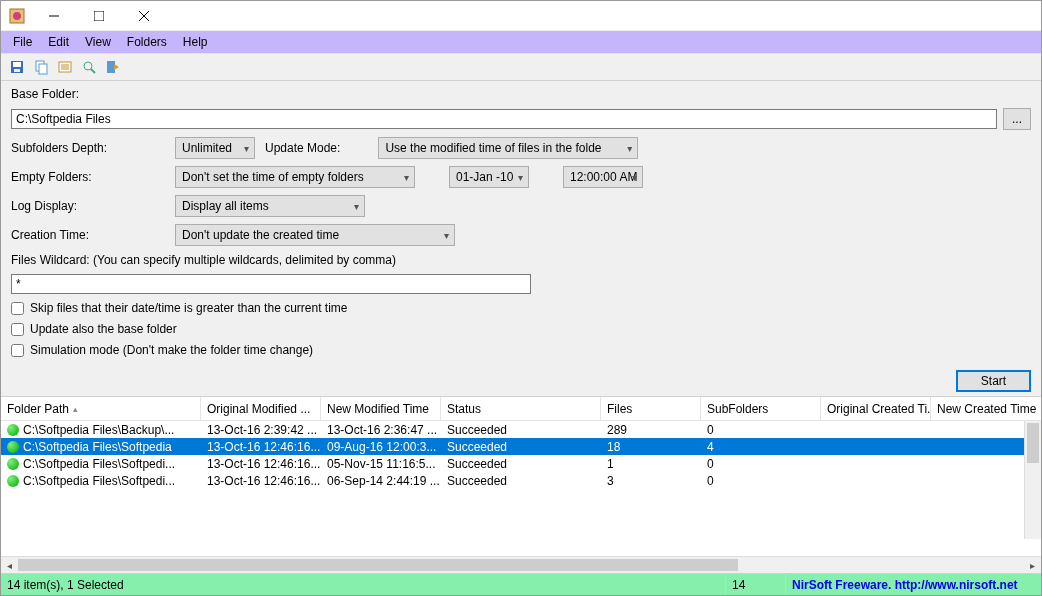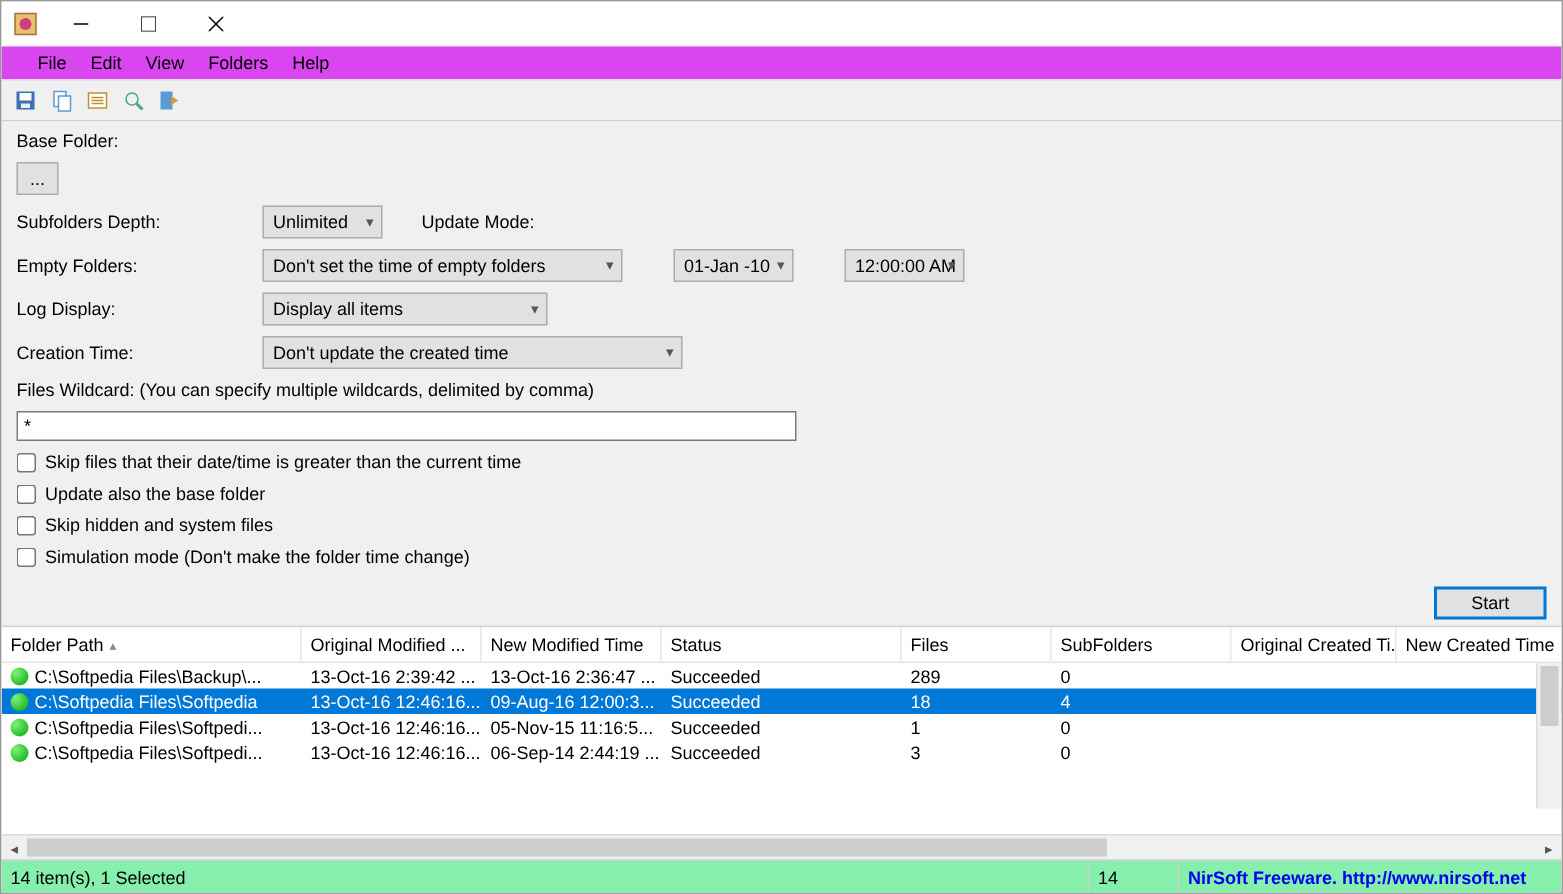--- a/index.html
+++ b/index.html
@@ -3,21 +3,21 @@
 <meta charset="utf-8">
 <style>
 * { box-sizing: border-box; margin: 0; padding: 0; font-family: "Segoe UI", Tahoma, sans-serif; font-size: 12px; }
 body { background: #fff; width: 1042px; height: 596px; display: flex; flex-direction: column; border: 1px solid #999; overflow: hidden; }
 
 .titlebar { height: 30px; background: #fff; display: flex; align-items: center; padding: 0 2px; border-bottom: 1px solid #eee; }
 .titlebar .app-icon { width: 16px; height: 16px; margin: 0 6px; display: inline-flex; align-items: center; justify-content: center; }
 .titlebar .title { flex: 1; }
 .titlebar .win-btn { width: 45px; height: 28px; display: flex; align-items: center; justify-content: center; cursor: default; }
 
-.menubar { height: 22px; background: #d946ef; display: flex; align-items: center; padding: 0 16px; }
+.menubar { height: 22px; background: #c4b5fd; display: flex; align-items: center; padding: 0 4px; }
 .menubar .menu-item { padding: 3px 8px; cursor: default; }
 
 .toolbar { height: 28px; background: #f0f0f0; border-top: 1px solid #e5e5e5; border-bottom: 1px solid #d0d0d0; display: flex; align-items: center; padding: 0 6px; gap: 4px; }
 .toolbar .tb-btn { width: 20px; height: 20px; display: flex; align-items: center; justify-content: center; cursor: default; }
 
 .form-area { background: #f0f0f0; padding: 6px 10px 4px 10px; display: flex; flex-direction: column; gap: 7px; }
 .form-row { display: flex; align-items: center; gap: 6px; }
 .form-label { min-width: 130px; }
 .form-label.short { min-width: auto; margin-right: 4px; }
 input[type=text].field { border: 1px solid #7a7a7a; background: #fff; height: 20px; padding: 0 4px; }
@@ -127,27 +127,29 @@
         <rect x="2" y="2" width="8" height="12" fill="#5a9bd5"></rect>
         <path d="M9 5 L14 8 L9 11 Z" fill="#d0a030"></path>
       </svg>
     </div>
 </div>
 
 <div class="form-area">
 
   <div>Base Folder:</div>
   <div class="form-row">
+    <input type="text" class="field" style="flex: 1 1 0%;" value="C:\Softpedia Files">
     <div class="browse-btn">...</div>
   </div>
 
   <div class="form-row">
     <span class="form-label">Subfolders Depth:</span>
     <span class="combo-wrap"><select class="combo" style="width:80px"><option>Unlimited</option></select></span>
-    <span class="form-label short" style="margin-left:20px">Update Mode:</span>
+    <span class="form-label short" style="margin-left:4px">Update Mode:</span>
+    <span class="combo-wrap"><select class="combo" style="width:260px"><option>Use the modified time of files in the folde</option></select></span>
   </div>
 
   <div class="form-row">
     <span class="form-label">Empty Folders:</span>
     <span class="combo-wrap"><select class="combo" style="width:240px"><option>Don't set the time of empty folders</option></select></span>
     <span class="combo-wrap"><select class="combo" style="width:80px"><option>01-Jan -10</option></select></span>
     <span class="combo-wrap"><select class="combo" style="width:80px"><option>12:00:00 AM</option></select></span>
   </div>
 
   <div class="form-row">
@@ -163,24 +165,20 @@
   <div>Files Wildcard: (You can specify multiple wildcards, delimited by comma)</div>
   <input type="text" class="field" style="width: 520px;" value="*">
 
   <div class="cb-row">
       <input type="checkbox" style="">
       <span>Skip files that their date/time is greater than the current time</span>
     </div>
   <div class="cb-row">
       <input type="checkbox" style="">
       <span>Update also the base folder</span>
-    </div>
-  <div class="cb-row">
-      <input type="checkbox" style="">
-      <span>Skip hidden and system files</span>
     </div>
   <div class="cb-row">
       <input type="checkbox" style="">
       <span>Simulation mode (Don't make the folder time change)</span>
     </div>
 
   <div class="form-row" style="margin-top:6px">
     <button class="start-btn">Start</button>
   </div>
 </div>

